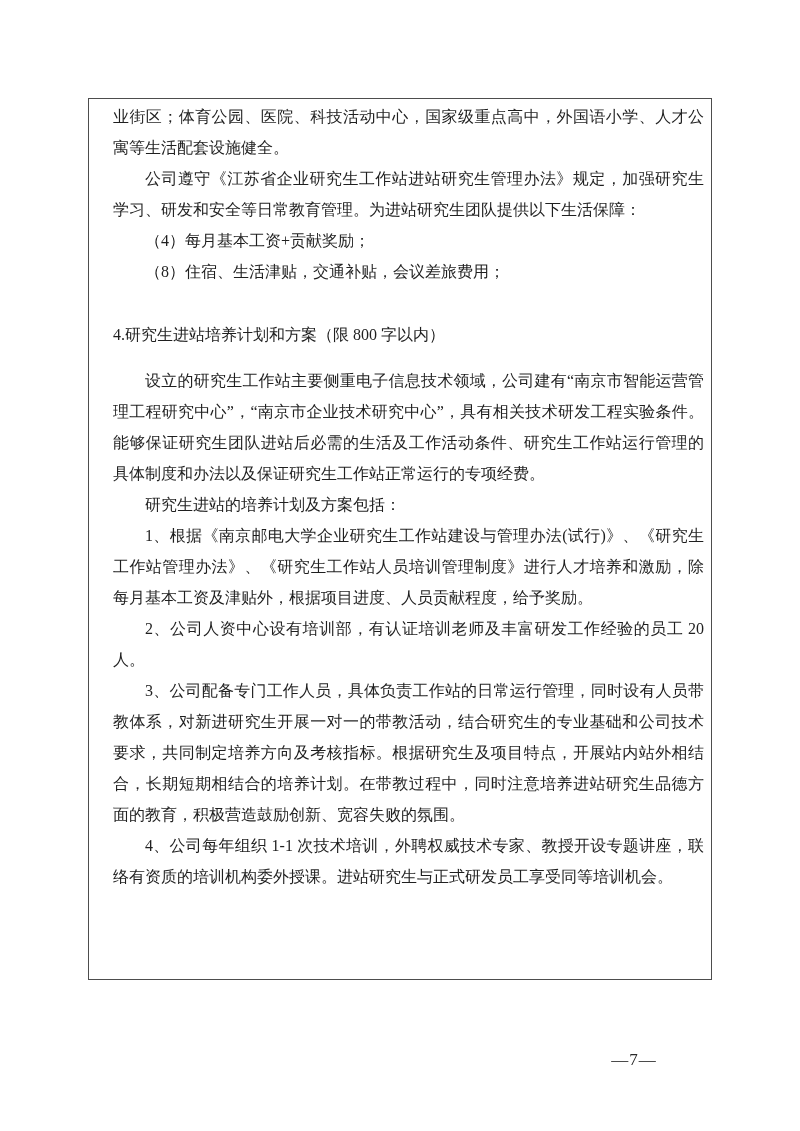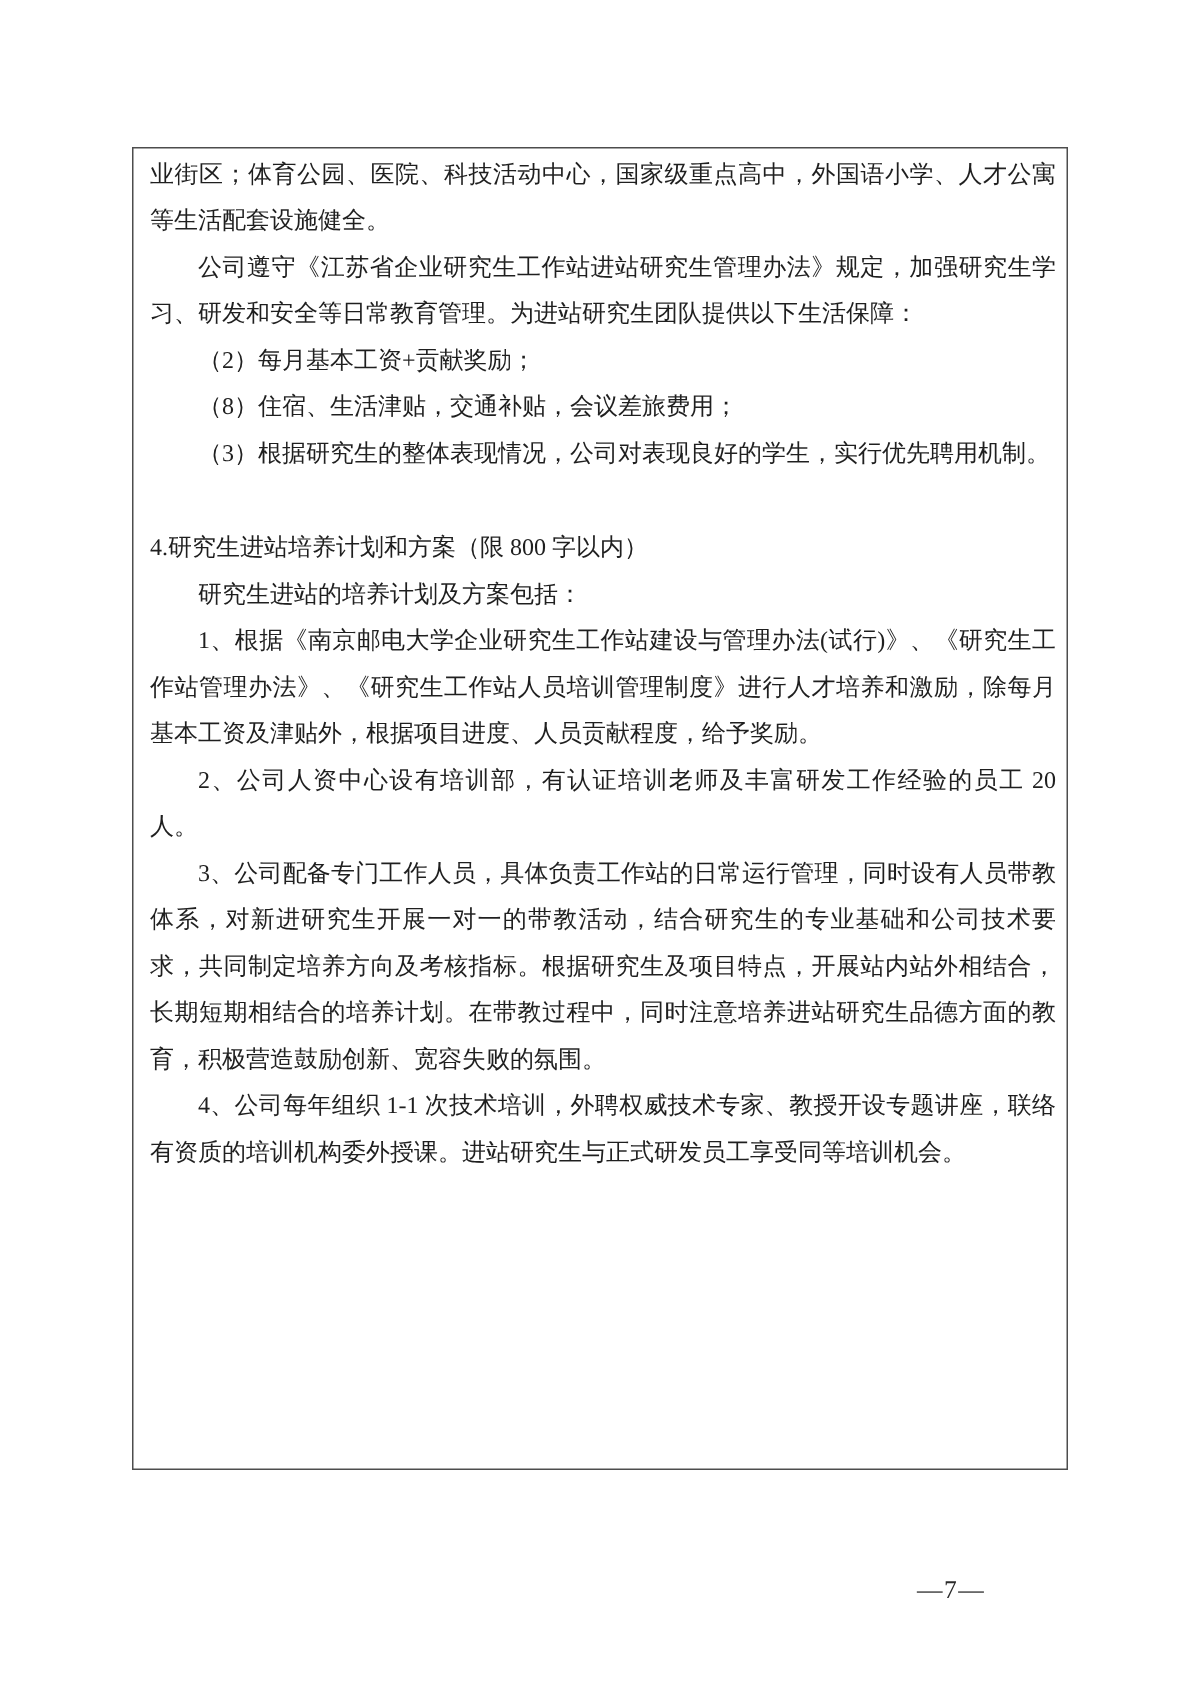--- a/index.html
+++ b/index.html
@@ -17,21 +17,21 @@
     color: #1f1f1f;
   }
   .form-box {
     position: absolute;
     left: 88px;
     top: 98px;
     width: 624px;
     height: 882px;
     border: 1px solid #4d4d4d;
     box-sizing: border-box;
-    padding: 2px 7px 0 11px;
+    padding: 2px 7px 0 24px;
   }
   .para {
     margin: 0;
     font-size: 16px;
     line-height: 31px;
     text-align: justify;
     text-justify: inter-ideograph;
     text-align-last: left;
     text-indent: 2em;
     word-break: break-all;
@@ -63,26 +63,26 @@
 </style>
 </head>
 <body>
 
 <div class="page">
 
   <div class="form-box">
 
     <p class="para no-indent">业街区；体育公园、医院、科技活动中心，国家级重点高中，外国语小学、人才公寓等生活配套设施健全。</p>
     <p class="para">公司遵守《江苏省企业研究生工作站进站研究生管理办法》规定，加强研究生学习、研发和安全等日常教育管理。为进站研究生团队提供以下生活保障：</p>
-    <p class="para">（2）每月基本工资+贡献奖励；</p>
+    <p class="para">（4）每月基本工资+贡献奖励；</p>
     <p class="para">（8）住宿、生活津贴，交通补贴，会议差旅费用；</p>
-    <p class="para">（3）根据研究生的整体表现情况，公司对表现良好的学生，实行优先聘用机制。</p>
 
     <p class="para section-heading">4.研究生进站培养计划和方案（限 800 字以内）</p>
 
+    <p class="para body-first">设立的研究生工作站主要侧重电子信息技术领域，公司建有“南京市智能运营管理工程研究中心”，“南京市企业技术研究中心”，具有相关技术研发工程实验条件。能够保证研究生团队进站后必需的生活及工作活动条件、研究生工作站运行管理的具体制度和办法以及保证研究生工作站正常运行的专项经费。</p>
     <p class="para">研究生进站的培养计划及方案包括：</p>
     <p class="para">1、根据《南京邮电大学企业研究生工作站建设与管理办法(试行)》、《研究生工作站管理办法》、《研究生工作站人员培训管理制度》进行人才培养和激励，除每月基本工资及津贴外，根据项目进度、人员贡献程度，给予奖励。</p>
     <p class="para">2、公司人资中心设有培训部，有认证培训老师及丰富研发工作经验的员工 20 人。</p>
     <p class="para">3、公司配备专门工作人员，具体负责工作站的日常运行管理，同时设有人员带教体系，对新进研究生开展一对一的带教活动，结合研究生的专业基础和公司技术要求，共同制定培养方向及考核指标。根据研究生及项目特点，开展站内站外相结合，长期短期相结合的培养计划。在带教过程中，同时注意培养进站研究生品德方面的教育，积极营造鼓励创新、宽容失败的氛围。</p>
     <p class="para">4、公司每年组织 1-1 次技术培训，外聘权威技术专家、教授开设专题讲座，联络有资质的培训机构委外授课。进站研究生与正式研发员工享受同等培训机会。</p>
 
   </div>
 
   <div class="page-number">—7—</div>
 

